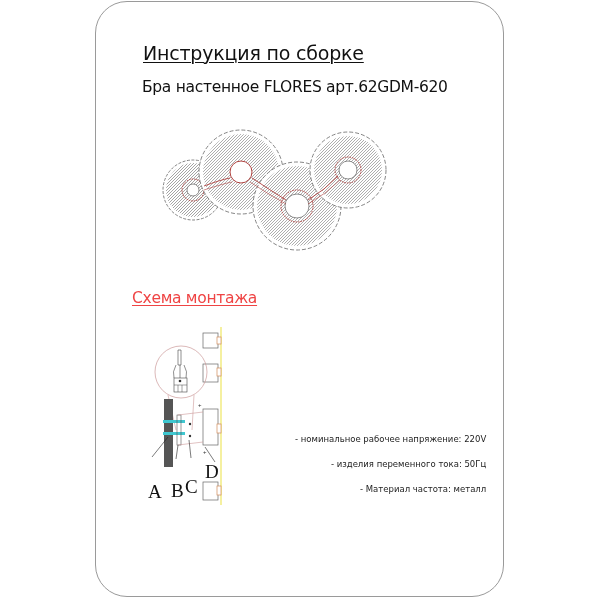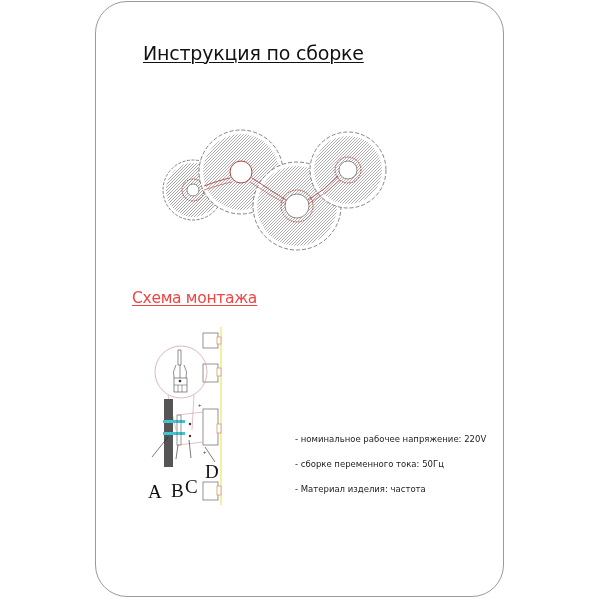--- a/index.html
+++ b/index.html
@@ -8,20 +8,21 @@
       width: 600px;
       height: 600px;
       background: #ffffff;
       overflow: hidden;
       font-family: "Liberation Sans", "DejaVu Sans", sans-serif;
     }
     .page {
       position: relative;
       width: 600px;
       height: 600px;
+      text-align: right;
     }
     .card {
       position: absolute;
       left: 95px;
       top: 1px;
       width: 409px;
       height: 596px;
       border: 1px solid #9a9a9a;
       border-radius: 32px;
       box-sizing: border-box;
@@ -100,20 +101,21 @@
       line-height: 1;
     }
   </style>
 </head>
 <body>
 
 <div class="page">
   <div class="card"></div>
 
   <div class="title">Инструкция по сборке</div>
+  <div class="subtitle">Бра настенное FLORES арт.62GDM-620</div>
 
   <svg class="product-drawing" viewBox="160 120 240 140" width="240" height="140">
     <defs>
       <pattern id="rays" width="3" height="3" patternUnits="userSpaceOnUse">
         <path d="M0 3 L3 0" stroke="#555" stroke-width="0.6"></path>
       </pattern>
     </defs>
 
     <g>
       <circle cx="193" cy="190" r="30" fill="#fff" stroke="#666" stroke-width="0.8" stroke-dasharray="3 1.5"></circle>
@@ -200,16 +202,16 @@
     <path d="M205 447 L215 462" stroke="#222" stroke-width="0.6" fill="none"></path>
   </svg>
 
   <div class="label-letter" style="left:148px; top:482px;">A</div>
   <div class="label-letter" style="left:171px; top:481px;">B</div>
   <div class="label-letter" style="left:185px; top:477px;">C</div>
   <div class="label-letter" style="left:205px; top:462px;">D</div>
 
   <ul class="specs">
     <li>- номинальное рабочее напряжение: 220V</li>
-    <li>- сборке переменного тока: 50Гц</li>
-    <li>- Материал изделия: частота</li>
+    <li>- изделия переменного тока: 50Гц</li>
+    <li>- Материал частота: металл</li>
   </ul>
 </div>
 
 </body></html>

